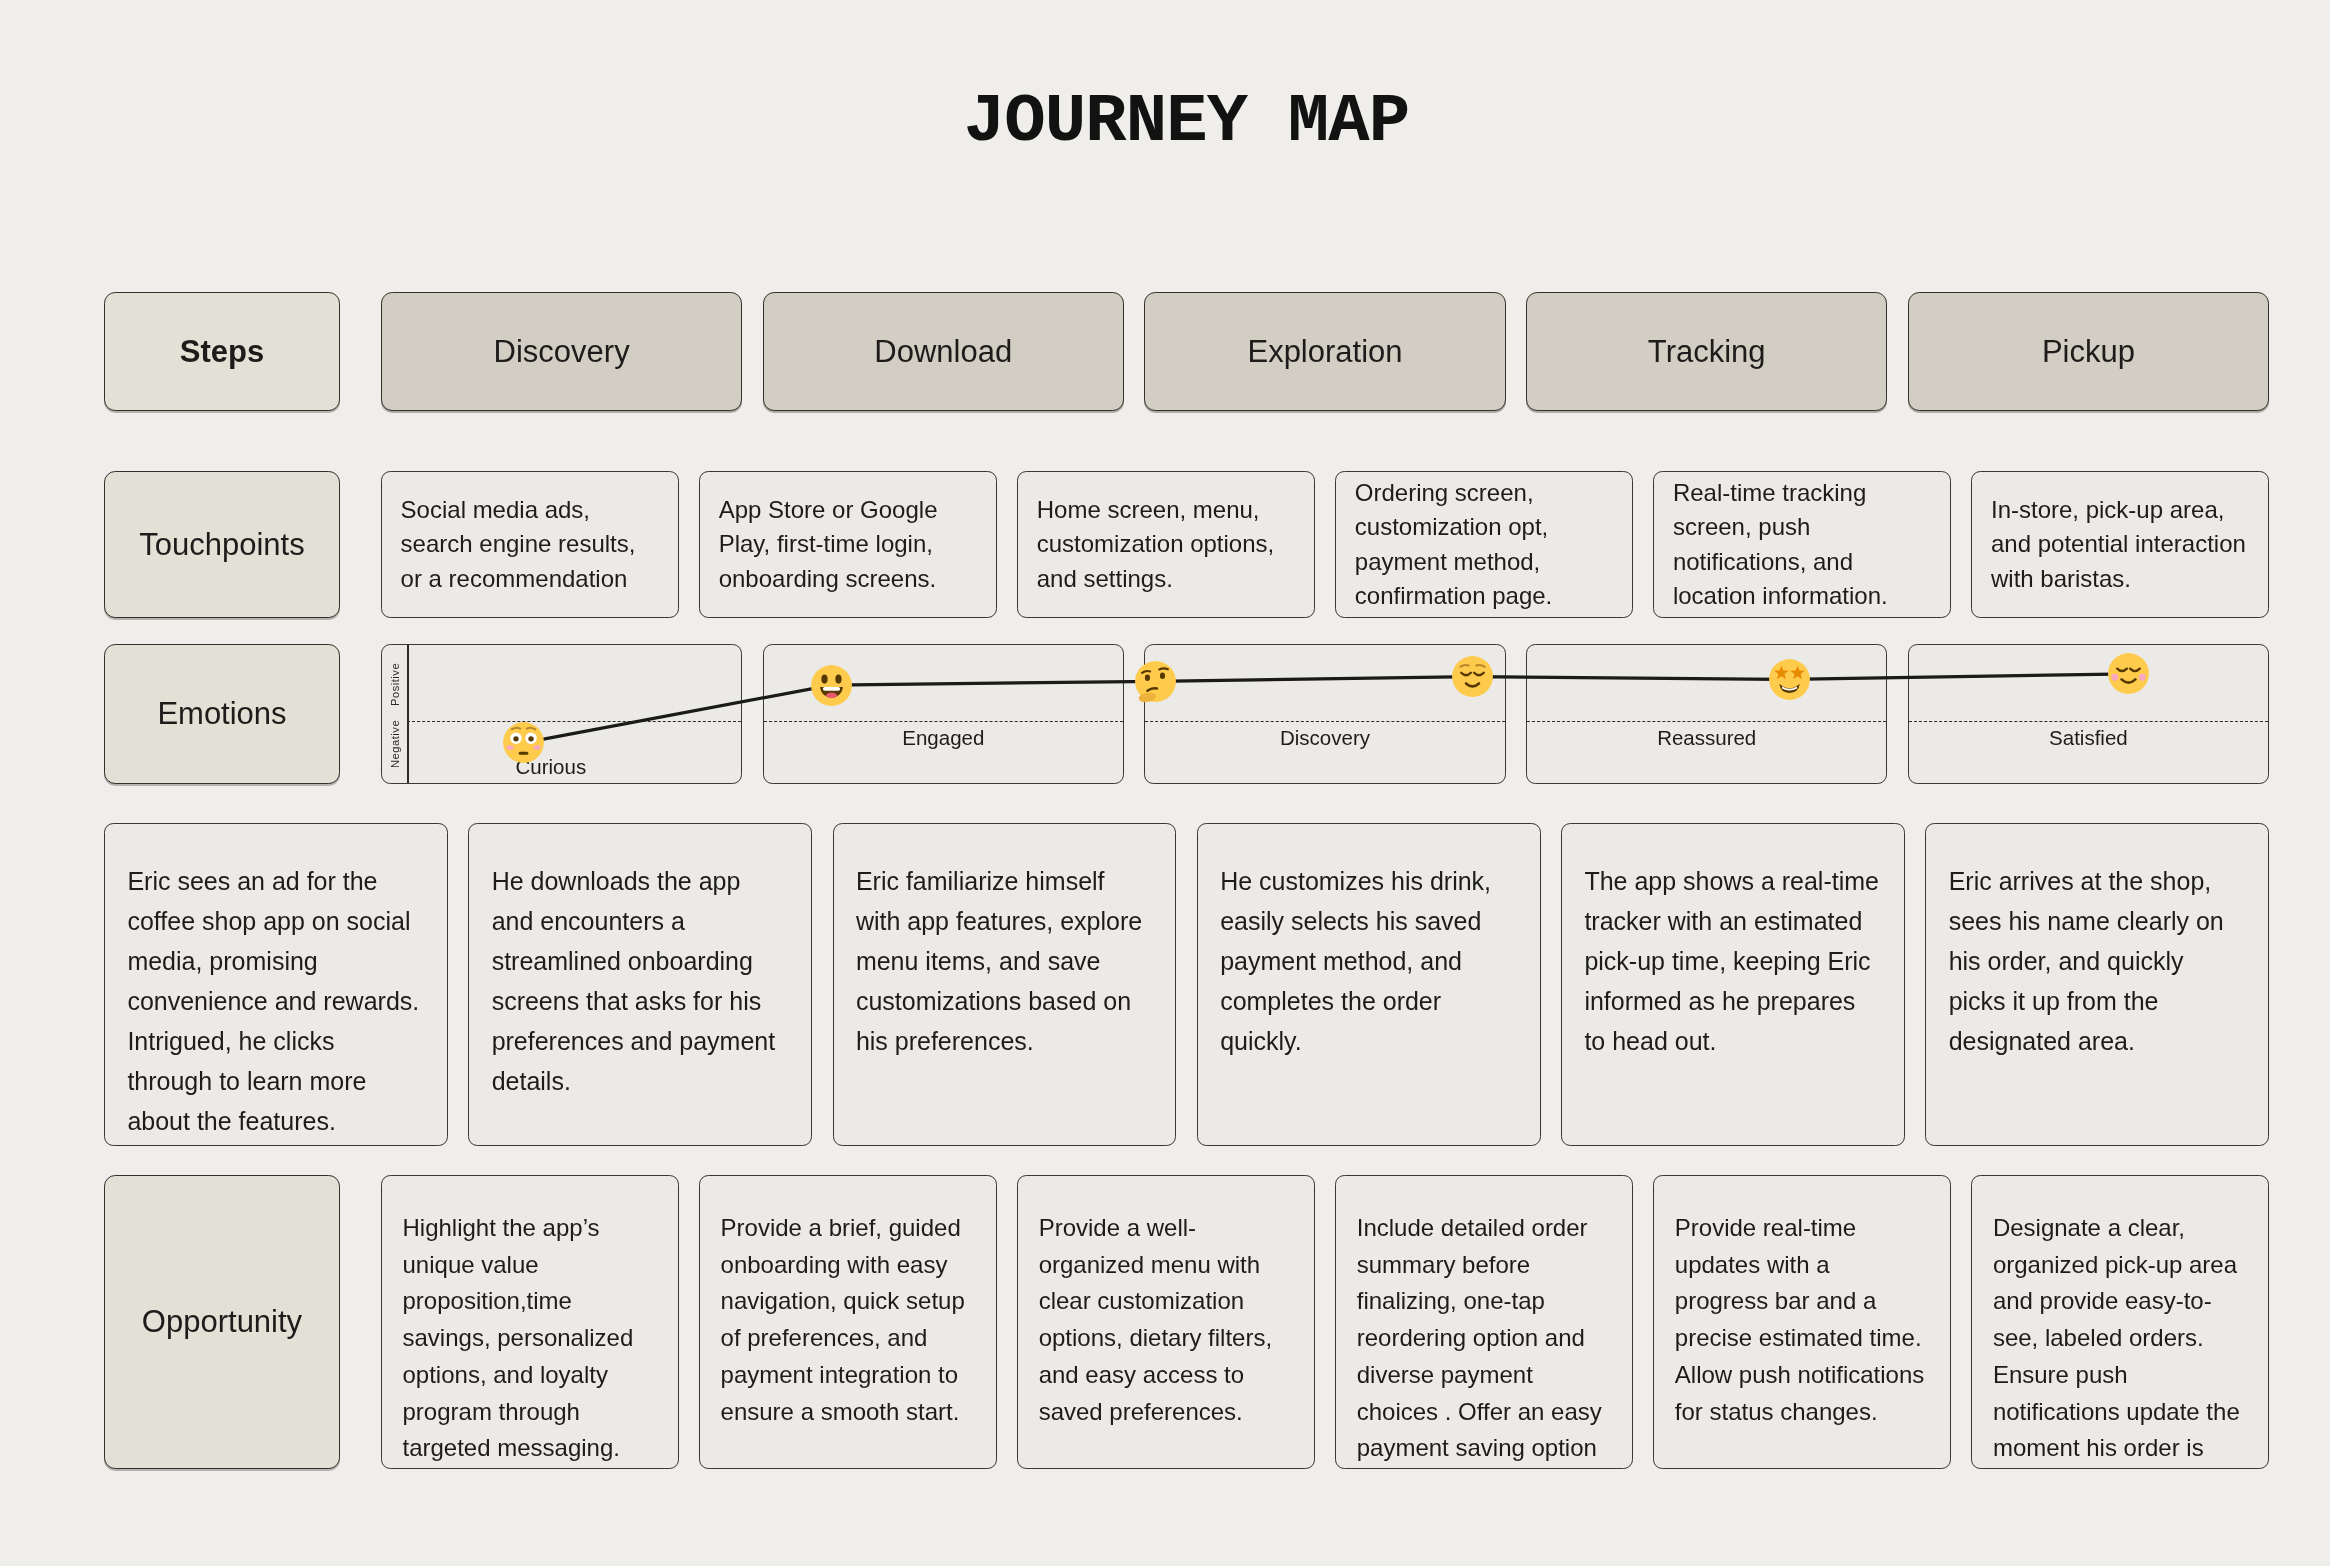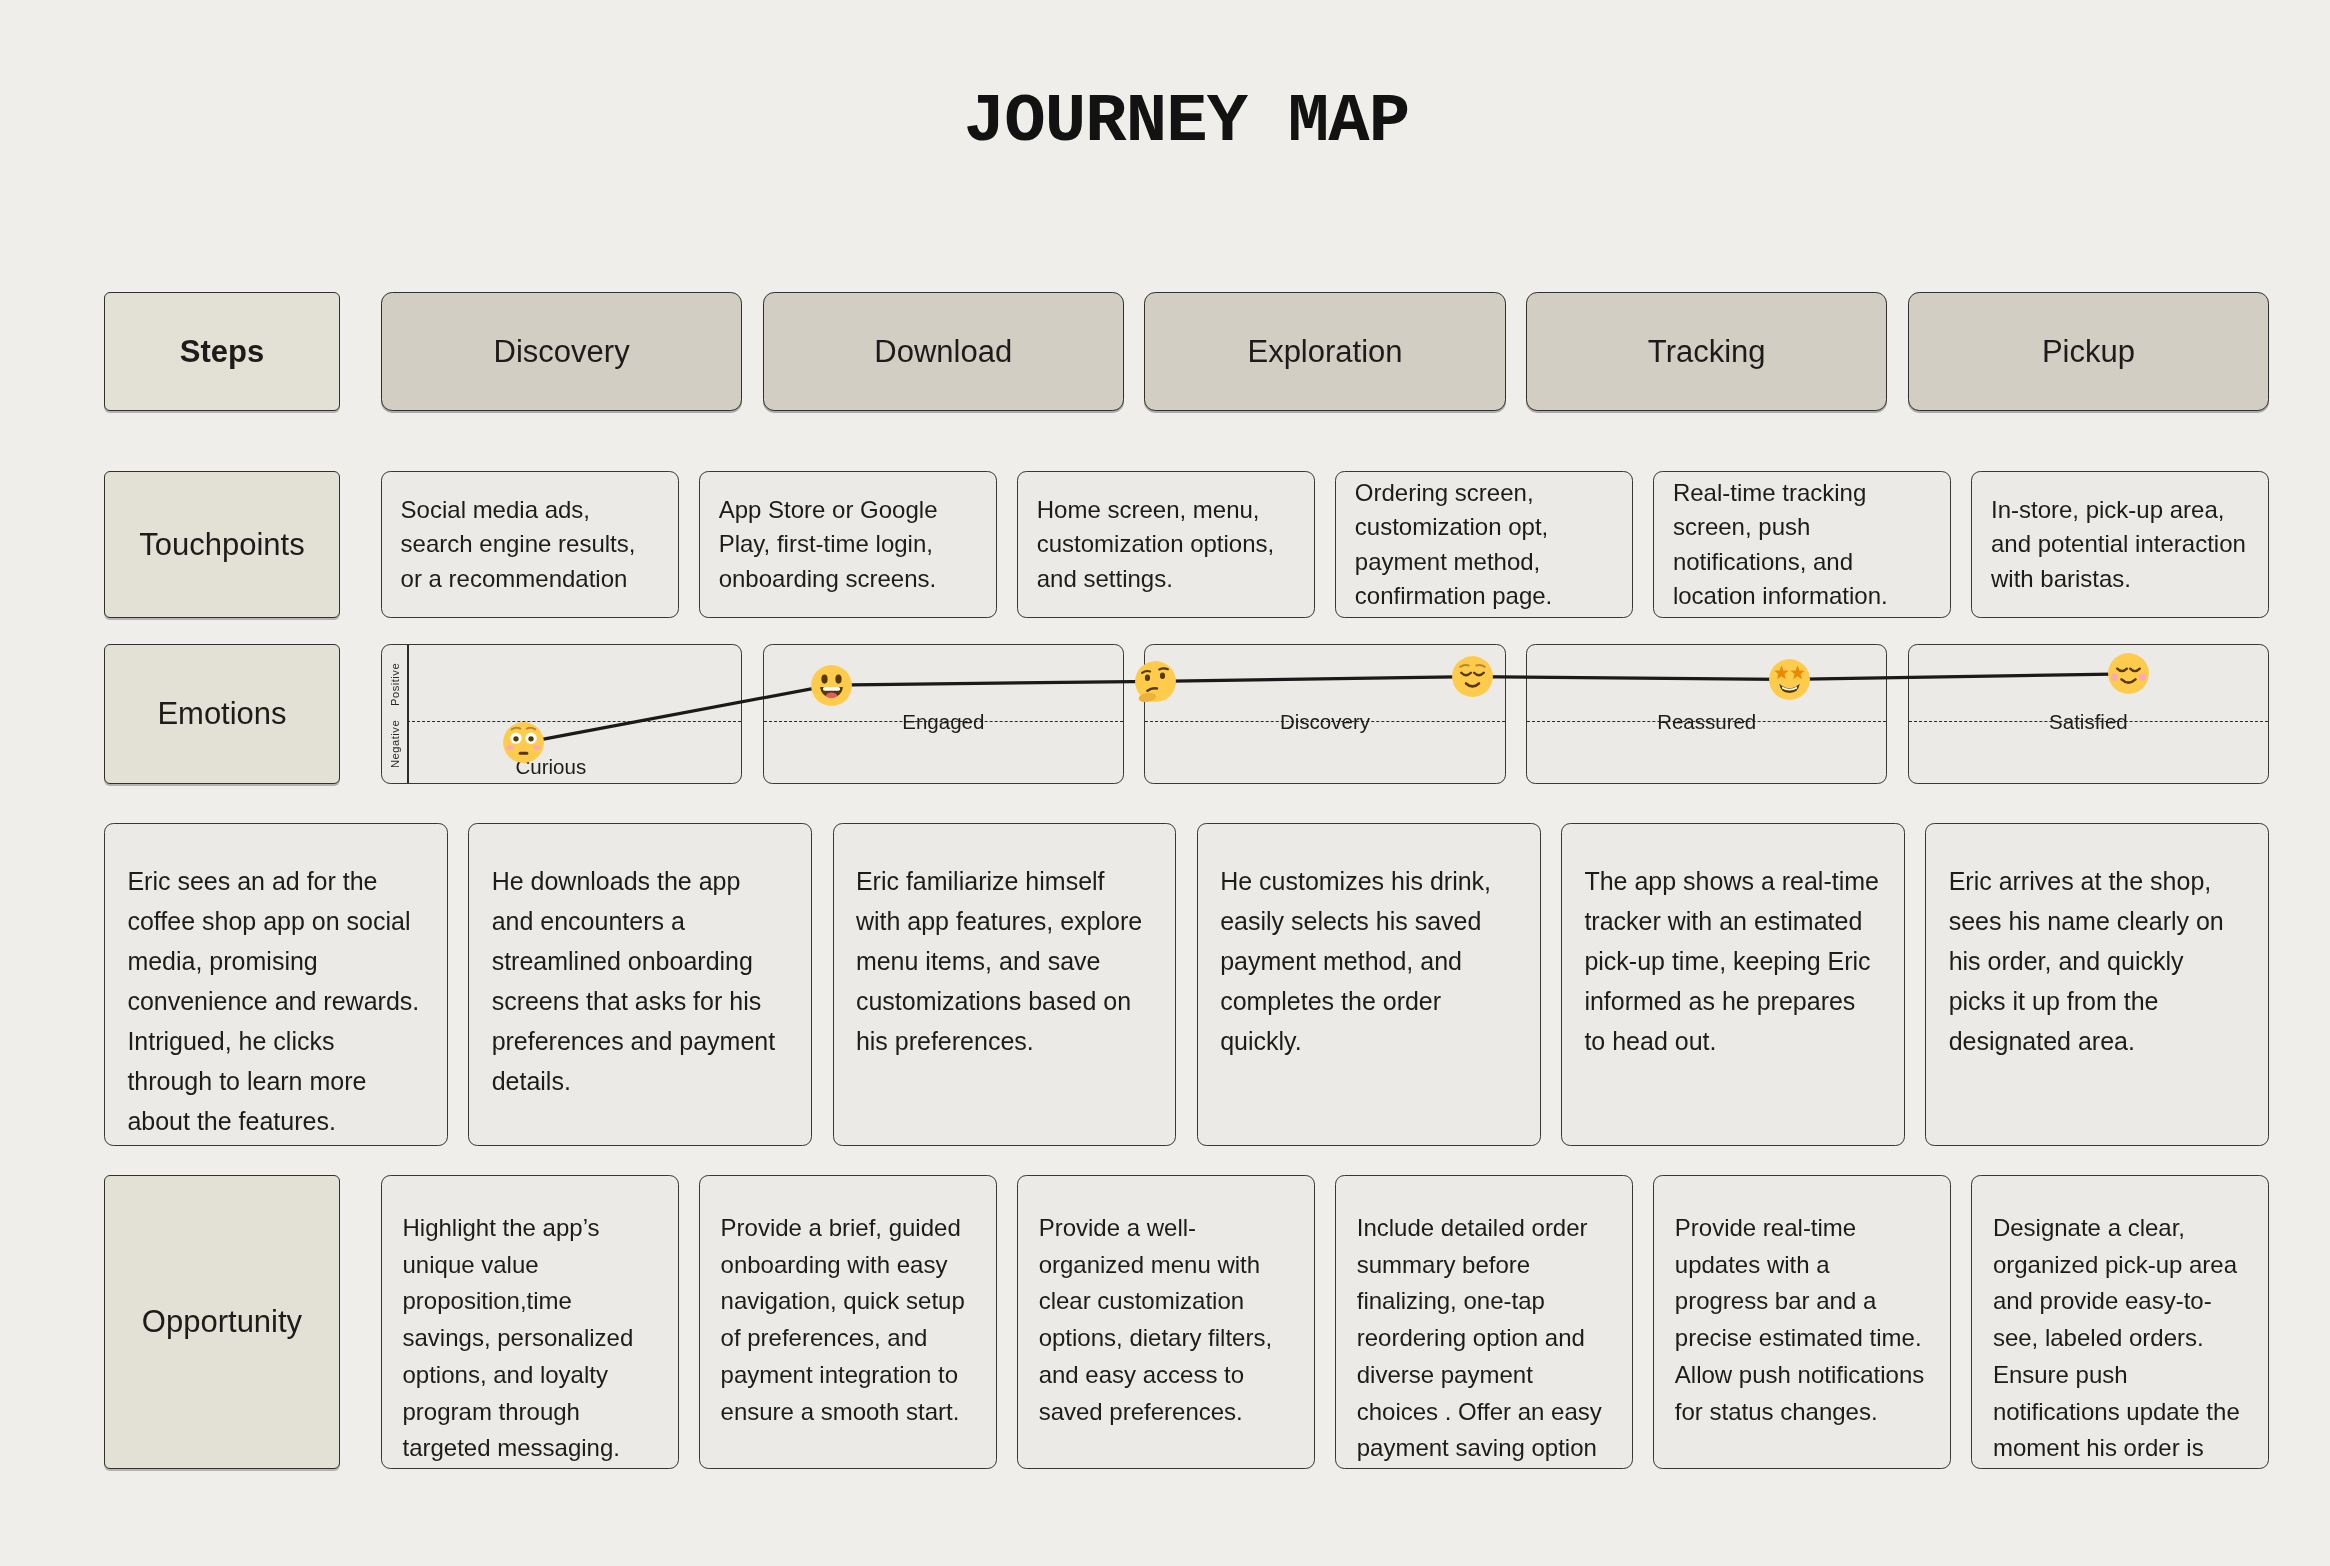--- a/index.html
+++ b/index.html
@@ -44,21 +44,20 @@
     font-size:31px; line-height:1.2;
     padding:5.6px 17px;
     box-shadow:0 1.9px 0 rgba(46,44,40,.35);
   }
   .label-cell {
     background:#e3e0d6;
     display:flex; align-items:center; justify-content:center;
     text-align:center;
     font-size:31px;
     box-shadow:0 1.9px 0 rgba(46,44,40,.3);
-    border-radius:6px;
   }
   .steps-cell { font-weight:700; }
 
   .card {
     background:#eceae6;
     border:1.9px solid #3a3833;
     border-radius:9.3px;
     overflow:hidden;
   }
 
@@ -85,21 +84,21 @@
     position:absolute; left:3.7px; width:18.6px;
     writing-mode:vertical-rl; transform:rotate(180deg);
     font-size:11.2px; letter-spacing:0.5px; color:#2b2a27;
     display:flex; align-items:center; justify-content:center;
   }
   .axis-label.pos { top:3.7px; height:71px; }
   .axis-label.neg { bottom:3.7px; height:71px; }
 
   .emotion-label {
     position:absolute; left:50%; transform:translateX(-50%);
-    top:65px; font-size:20.5px; color:#1d1c1a; white-space:nowrap; z-index:1;
+    top:81px; font-size:20.5px; color:#1d1c1a; white-space:nowrap; z-index:1;
     background:transparent;
   }
   .emotion-cell.first .emotion-label { top:110px; left:47%; }
 
   svg.emotion-line {
     position:absolute; left:0; top:0; width:2164px; height:140px;
     z-index:2; pointer-events:none;
   }
   .emoji {
     position:absolute; width:43px; height:43px; z-index:3;

